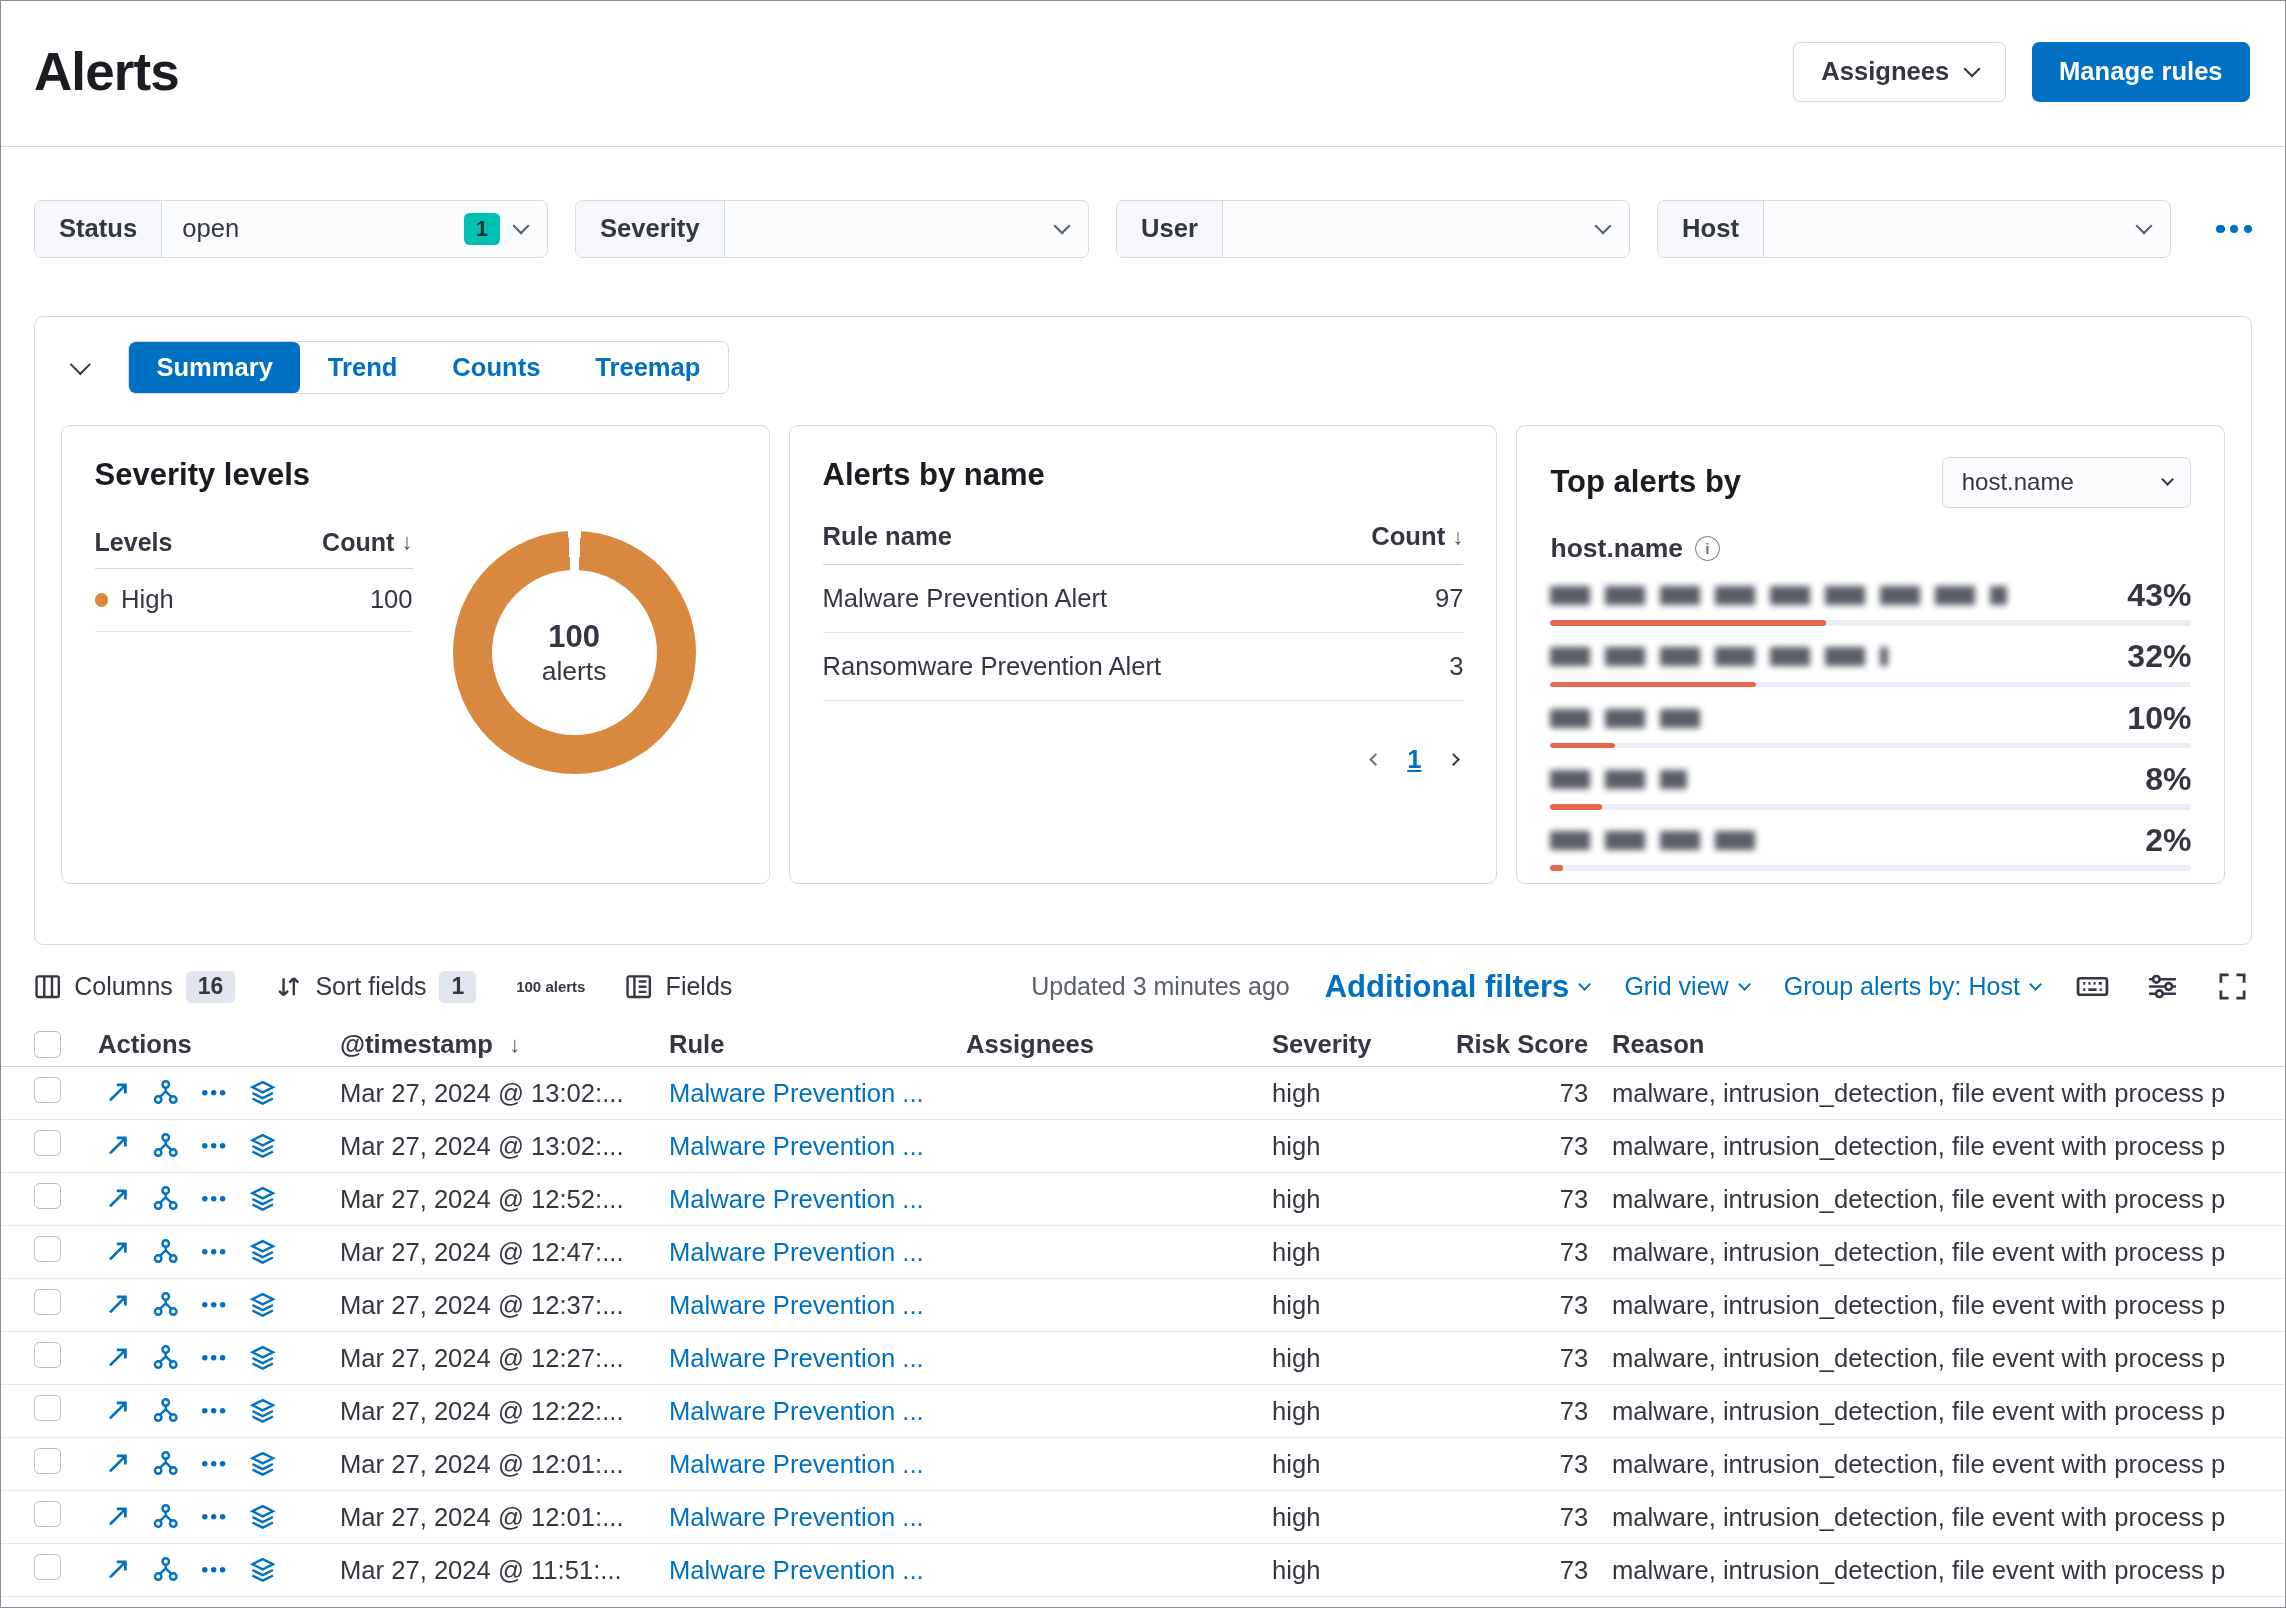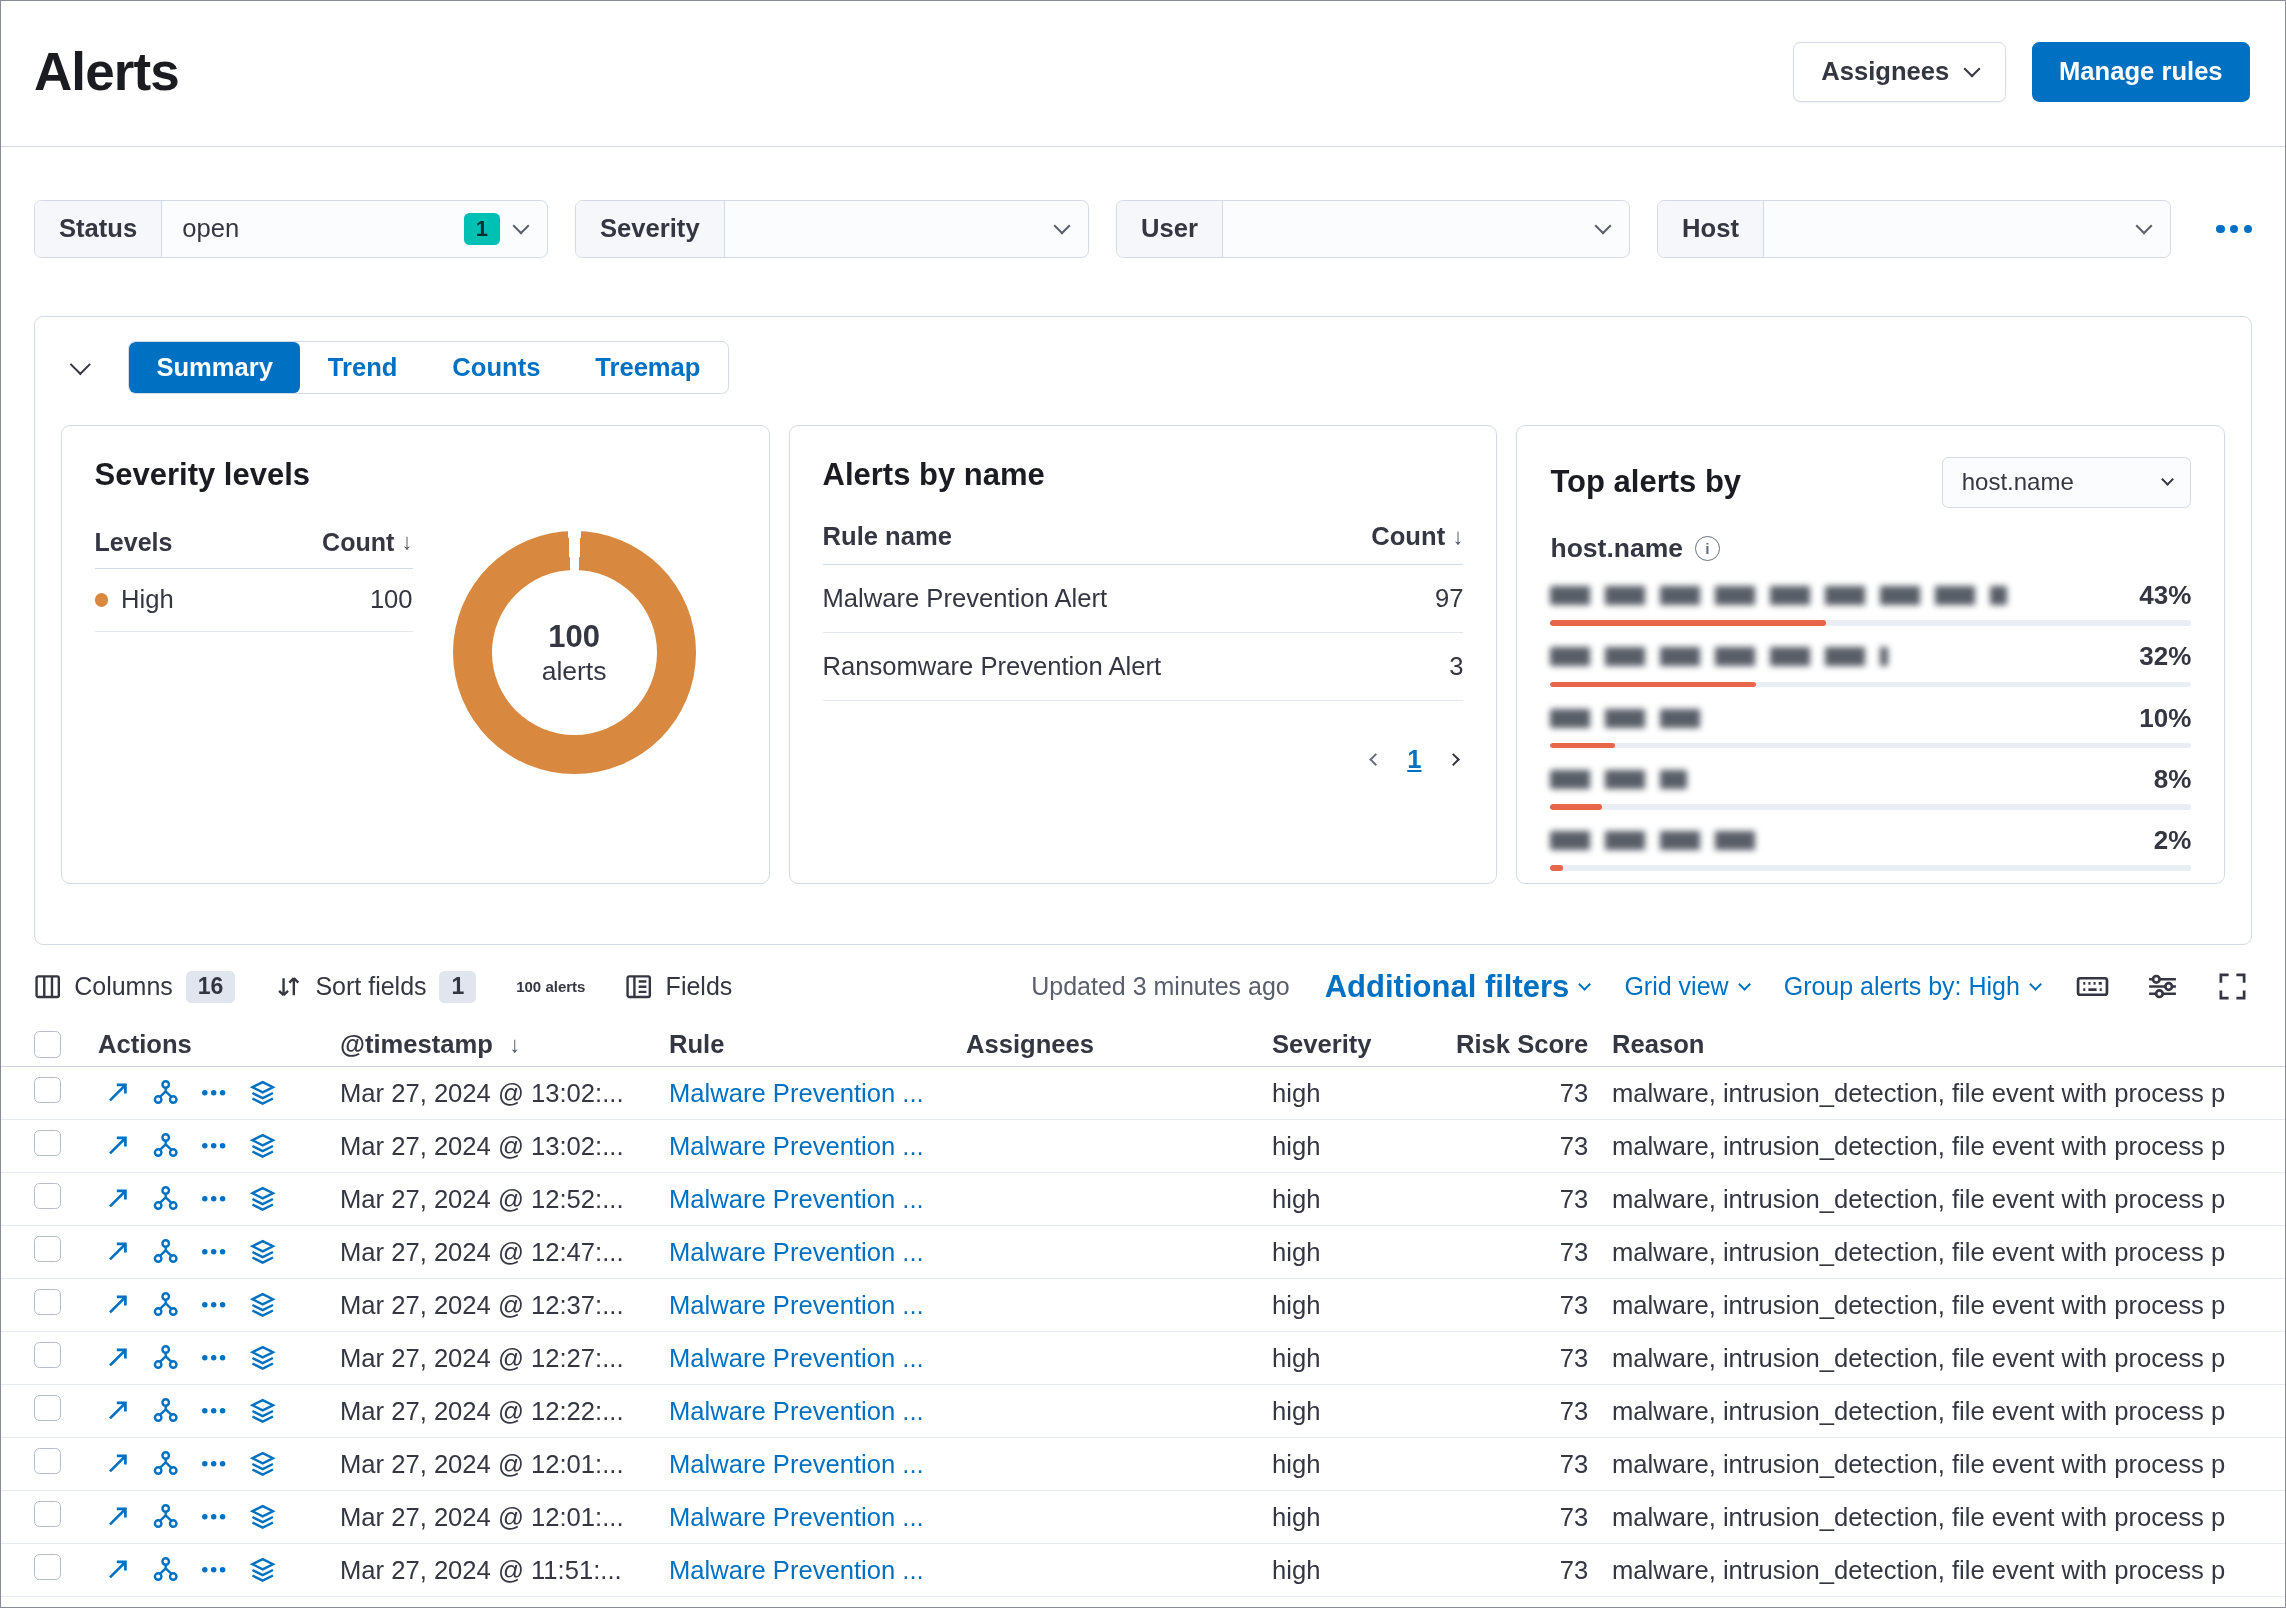--- a/index.html
+++ b/index.html
@@ -80,21 +80,21 @@
   .info-i::after { content:"i"; }
   .ta-item { margin-top:14.6px; cursor:pointer; }
   .ta-line { display:flex; justify-content:space-between; align-items:center; height:33px; }
   .redacted { height:19px; border-radius:1.8px; filter:blur(3.2px); opacity:.85;
               background:repeating-linear-gradient(90deg,#3c424d 0 40px, rgba(0,0,0,0) 40px 55px); }
   .ta-list .ta-item:nth-of-type(1) .redacted { width:457px; }
   .ta-list .ta-item:nth-of-type(2) .redacted { width:338px; }
   .ta-list .ta-item:nth-of-type(3) .redacted { width:160px; }
   .ta-list .ta-item:nth-of-type(4) .redacted { width:137px; }
   .ta-list .ta-item:nth-of-type(5) .redacted { width:208px; }
-  .ta-pct { font-size:26px; font-weight:700;margin-left:25px; }
+  .ta-pct { font-size:32px; font-weight:700;margin-left:25px; }
   .ta-track { height:5.5px; background:#e9eef5; border-radius:2.7px; margin-top:8.2px; position:relative; overflow:hidden; }
   .ta-fill { height:100%; background:#e7664c; border-radius:2.7px; width:0; }
 
   
   .toolbar { display:flex; justify-content:space-between; align-items:center; padding:24px 35px 18.3px 33px; }
   .tb-left, .tb-right { display:flex; align-items:center; }
   .tb-left { gap:40px; }
   .tb-right { gap:35px; }
   .tool-item { display:flex; align-items:center; gap:12.8px; font-size:25px; font-weight:500; color:#343741; cursor:pointer; }
   .count-badge { background:#e0e5ee; border-radius:5.5px; padding:2.7px 12px; font-size:23px; font-weight:700; color:#343741; }
@@ -348,21 +348,21 @@
       <span class="updated">Updated 3 minutes ago</span>
       <div class="blue-link smaller">
         <span>Additional filters</span>
         <span class="chev small"></span>
       </div>
       <div class="blue-link">
         <span>Grid view</span>
         <span class="chev small"></span>
       </div>
       <div class="blue-link">
-        <span>Group alerts by: High</span>
+        <span>Group alerts by: Host</span>
         <span class="chev small"></span>
       </div>
       <span class="tb-icon">
         <svg width="33" height="33" viewBox="0 0 16 16" fill="none" stroke="currentColor" stroke-width="1.3">
             <rect x="1" y="4" width="14" height="8" rx="1"></rect>
             <path d="M3.5 6.5h1M6 6.5h1M8.5 6.5h1M11 6.5h1.5M3.5 9.5h1M6 9.5h4M11.5 9.5h1"></path>
           </svg>
       </span>
       <span class="tb-icon">
         <svg width="33" height="33" viewBox="0 0 16 16" fill="none" stroke="currentColor" stroke-width="1.3">

